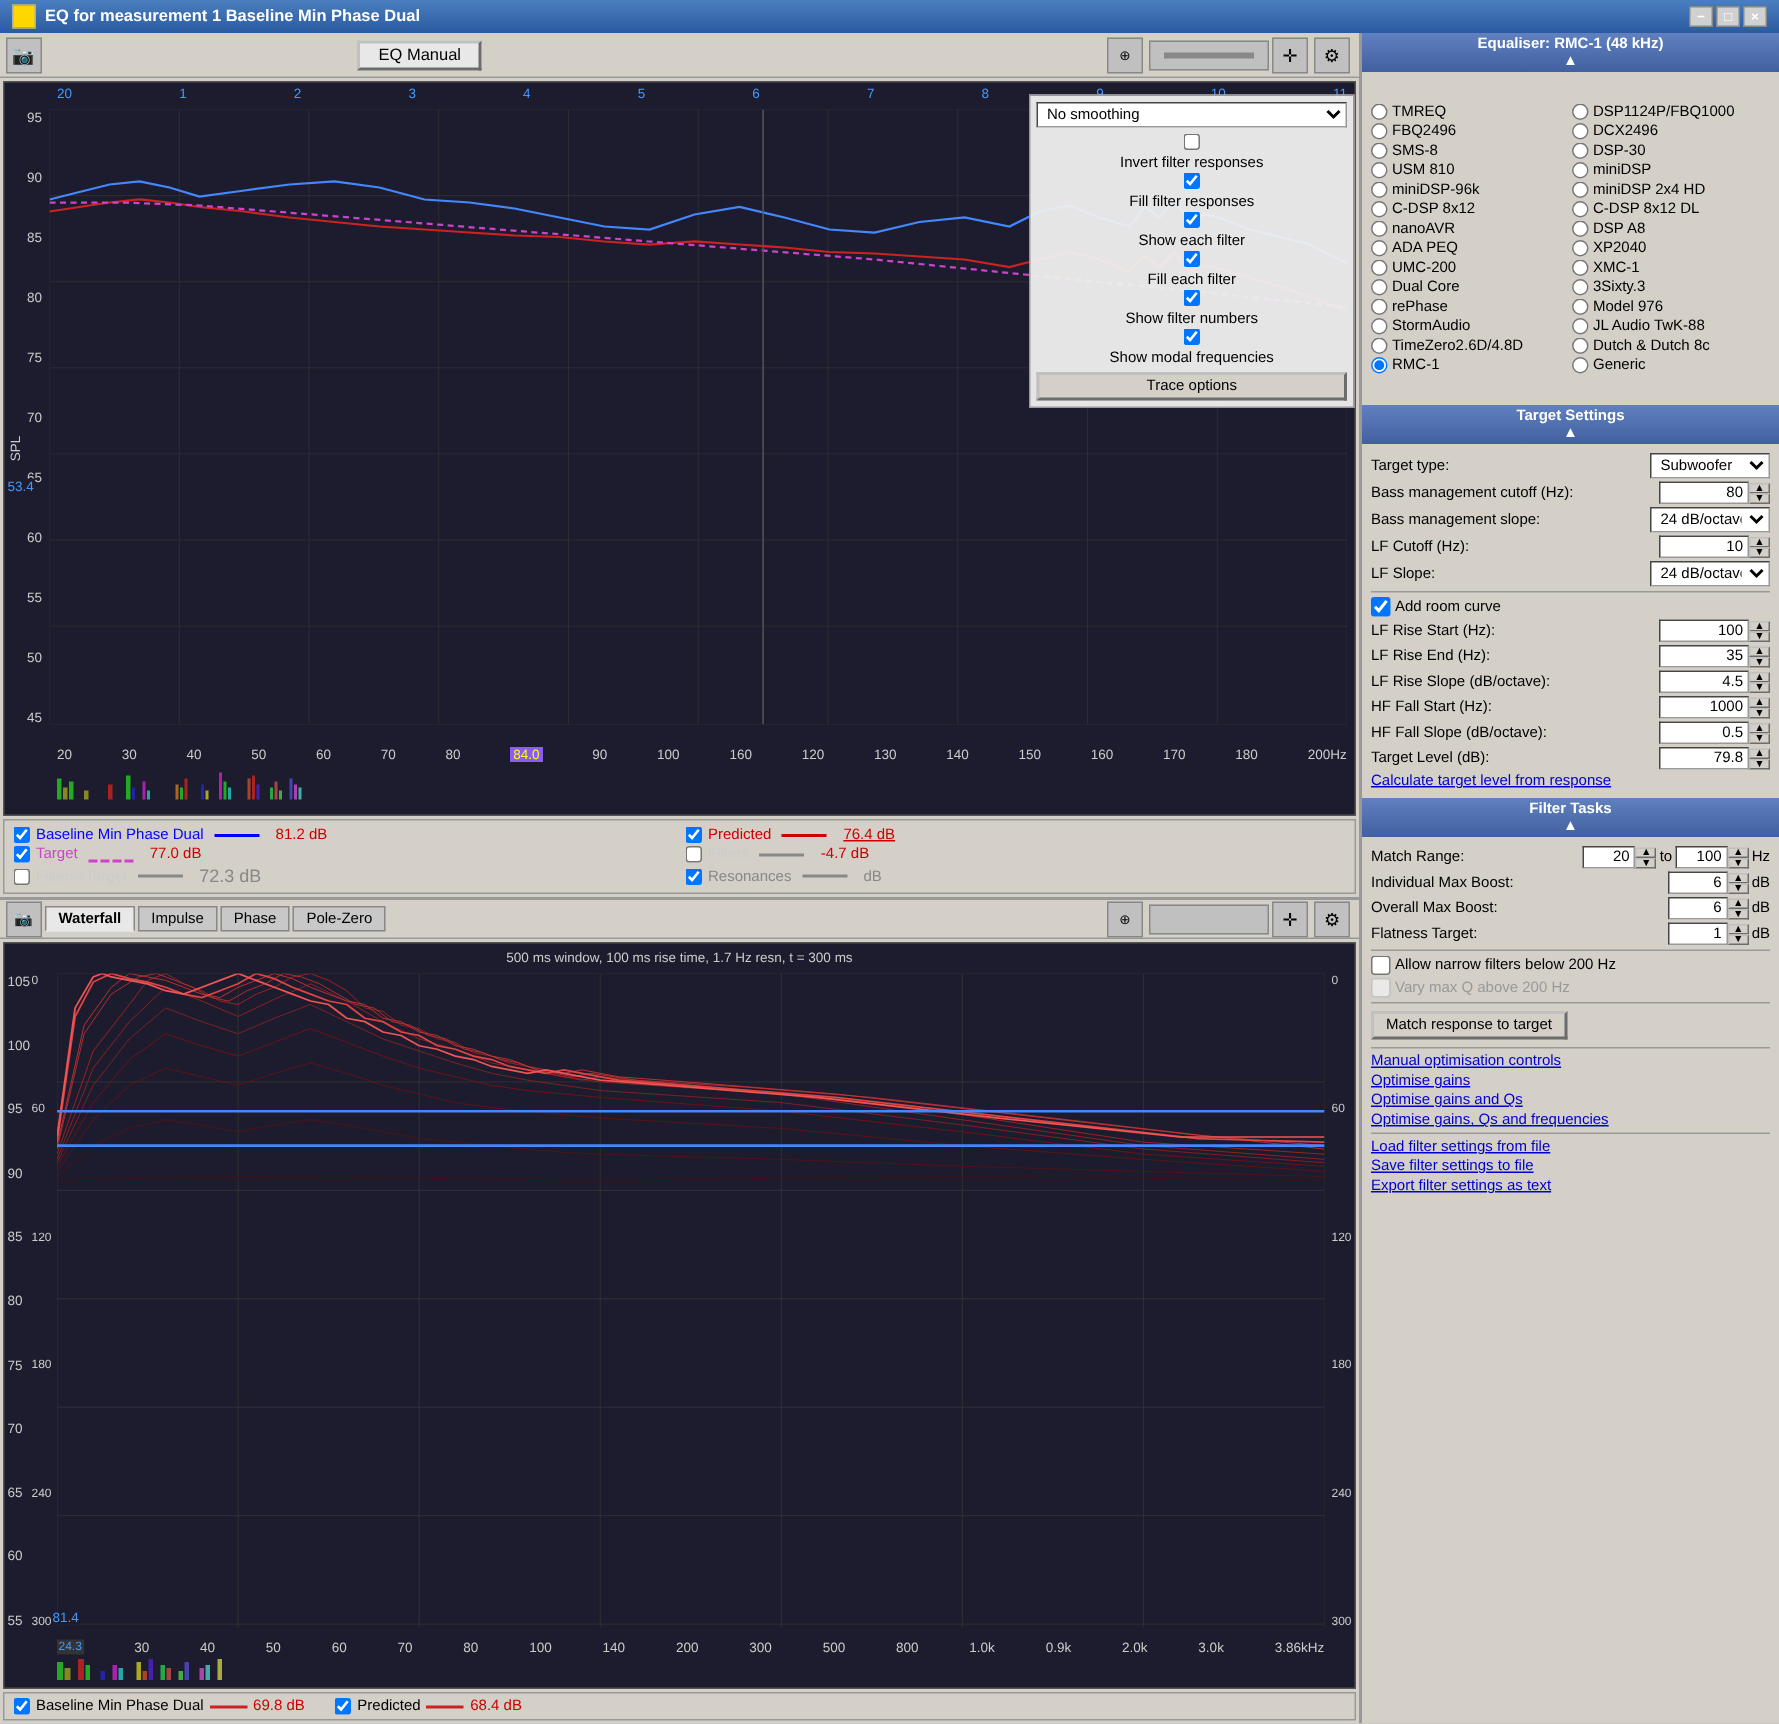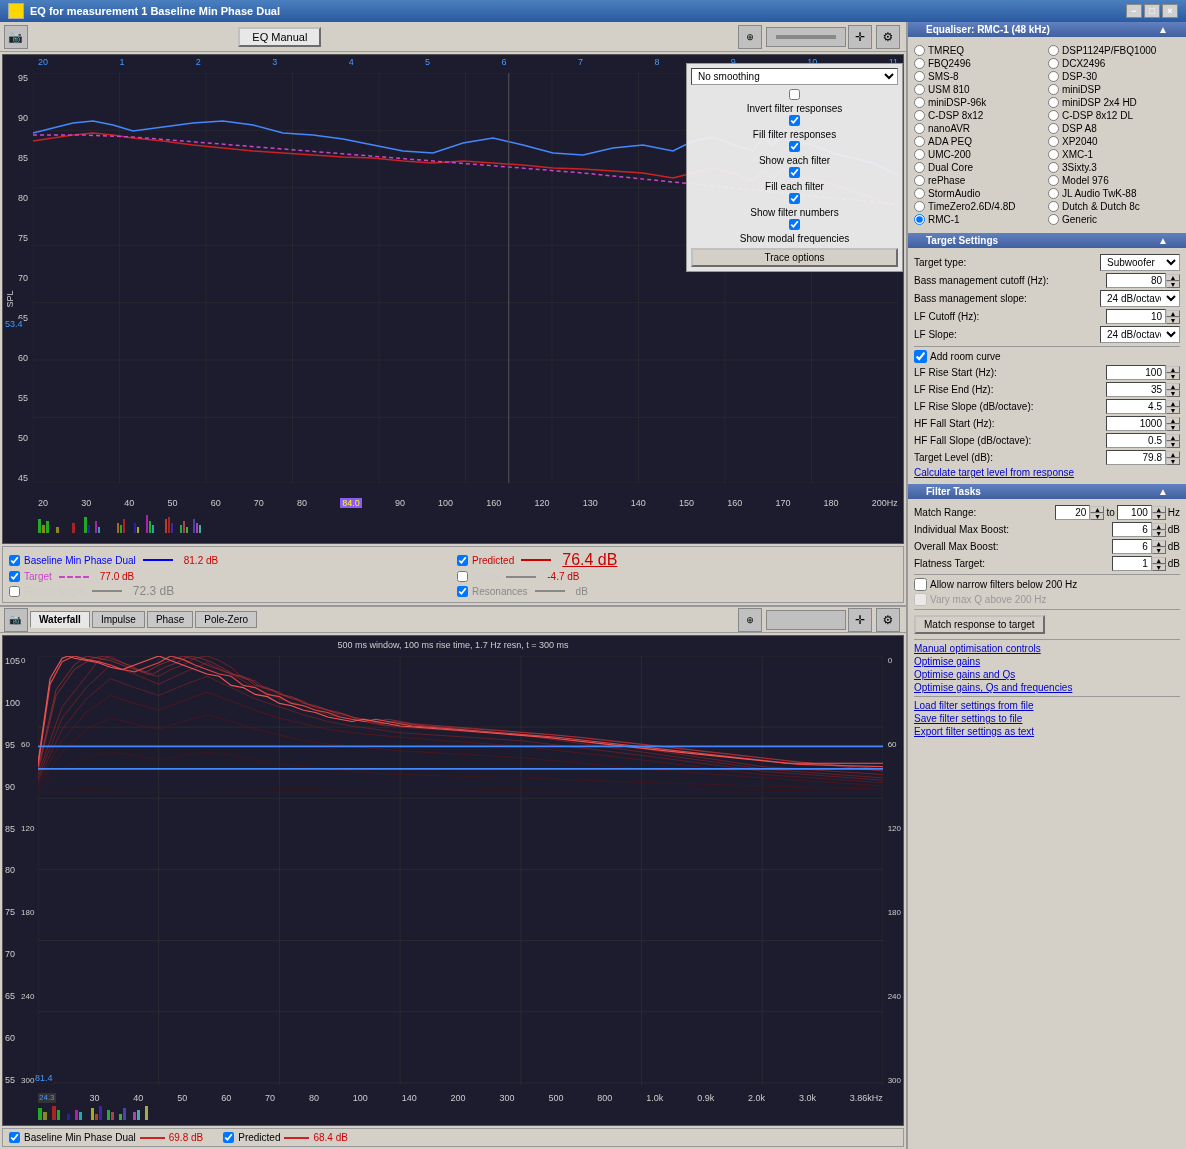--- a/index.html
+++ b/index.html
@@ -35,24 +35,24 @@
     .checkbox-row { display: flex; align-items: center; gap: 3px; margin: 1px 0; font-size: 10px; flex-direction: column; }
     .checkbox-row input { width: 11px; height: 11px; }
     .trace-btn { width: 100%; background: #d4d0c8; border: 2px outset #c0c0c0; padding: 2px; font-size: 10px; margin-top: 3px; cursor: pointer; text-align: center; }
     
     
     .bottom-toolbar { height: 28px; background: #d4d0c8; display: flex; align-items: center; padding: 2px 4px; border-bottom: 1px solid #999; border-top: 2px solid #999; }
     .tab-btn { background: #c8c8c8; border: 1px solid #888; padding: 2px 8px; font-size: 10px; cursor: pointer; margin-right: 2px; }
     .tab-btn.active { background: #e8e8e8; border-bottom: 1px solid #e8e8e8; font-weight: bold; }
     
     
-    .right-section-header { background: linear-gradient(to bottom, #6080c0, #4060a0); color: white; padding: 2px 18px; font-size: 10px; font-weight: bold; display: flex; justify-content: space-between; align-items: center; }
+    .right-section-header { background: linear-gradient(to bottom, #6080c0, #4060a0); color: white; padding: 2px 0; font-size: 10px; font-weight: bold; display: flex; justify-content: space-between; align-items: center; flex-direction: column; }
     .right-section-content { padding: 4px 6px; }
     
-    .eq-radio-grid { display: grid; grid-template-columns: 1fr 1fr; gap: 2px; padding: 8px 6px; }
+    .eq-radio-grid { display: grid; grid-template-columns: 1fr 1fr; gap: 2px; padding: 21px 6px; }
     .eq-radio-item { display: flex; align-items: center; gap: 3px; font-size: 10px; }
     .eq-radio-item input { width: 11px; height: 11px; }
     
     .form-row { display: flex; align-items: center; margin: 2px 0; font-size: 10px; }
     .form-label { flex: 1; }
     .form-select { width: 80px; background: white; border: 1px inset #999; padding: 1px 2px; font-size: 10px; }
     
     .spinner-input { display: flex; align-items: center; }
     .spinner-input input { width: 60px; background: white; border: 1px inset #999; padding: 1px 3px; font-size: 10px; text-align: right; }
     .spinner-btns { display: flex; flex-direction: column; }
@@ -250,23 +250,23 @@
       <div style="display:flex;align-items:center;gap:4px;font-size:10px;">
         <input type="checkbox" checked="" style="width: 11px; height: 11px;">
         <span style="color:#0000ff;font-size:10px;">Baseline Min Phase Dual</span>
         <div style="width:30px;height:2px;background:#0000ff;margin:0 3px;"></div>
         <span style="color:#cc0000;font-size:10px;margin-left:4px;">81.2 dB</span>
       </div>
       <div style="display:flex;align-items:center;gap:4px;font-size:10px;">
         <input type="checkbox" checked="" style="width: 11px; height: 11px;">
         <span style="color:#cc0000;font-size:10px;">Predicted</span>
         <div style="width:30px;height:2px;background:#cc0000;margin:0 3px;"></div>
-        <span style="color:#cc0000;font-size:16px;margin-left:4px;text-decoration:underline;">76.4 dB</span>
-      </div>
-      <div style="display:flex;align-items:center;gap:4px;font-size:10px;">
+        <span style="color:#cc0000;font-size:10px;margin-left:4px;text-decoration:underline;">76.4 dB</span>
+      </div>
+      <div style="display:flex;align-items:flex-end;gap:4px;font-size:10px;">
         <input type="checkbox" checked="" style="width: 11px; height: 11px;">
         <span style="color:#cc44cc;font-size:10px;">Target</span>
         <div style="width:30px;border-top:2px dashed #cc44cc;margin:0 3px;"></div>
         <span style="color:#cc0000;font-size:10px;margin-left:4px;">77.0 dB</span>
       </div>
       <div style="display:flex;align-items:center;gap:4px;font-size:10px;">
         <input type="checkbox" style="width: 11px; height: 11px;">
         <span style="color:#ccc;font-size:10px;">Filters</span>
         <div style="width:30px;height:2px;background:#888;margin:0 3px;"></div>
         <span style="color:#cc0000;font-size:10px;margin-left:4px;">-4.7 dB</span>

